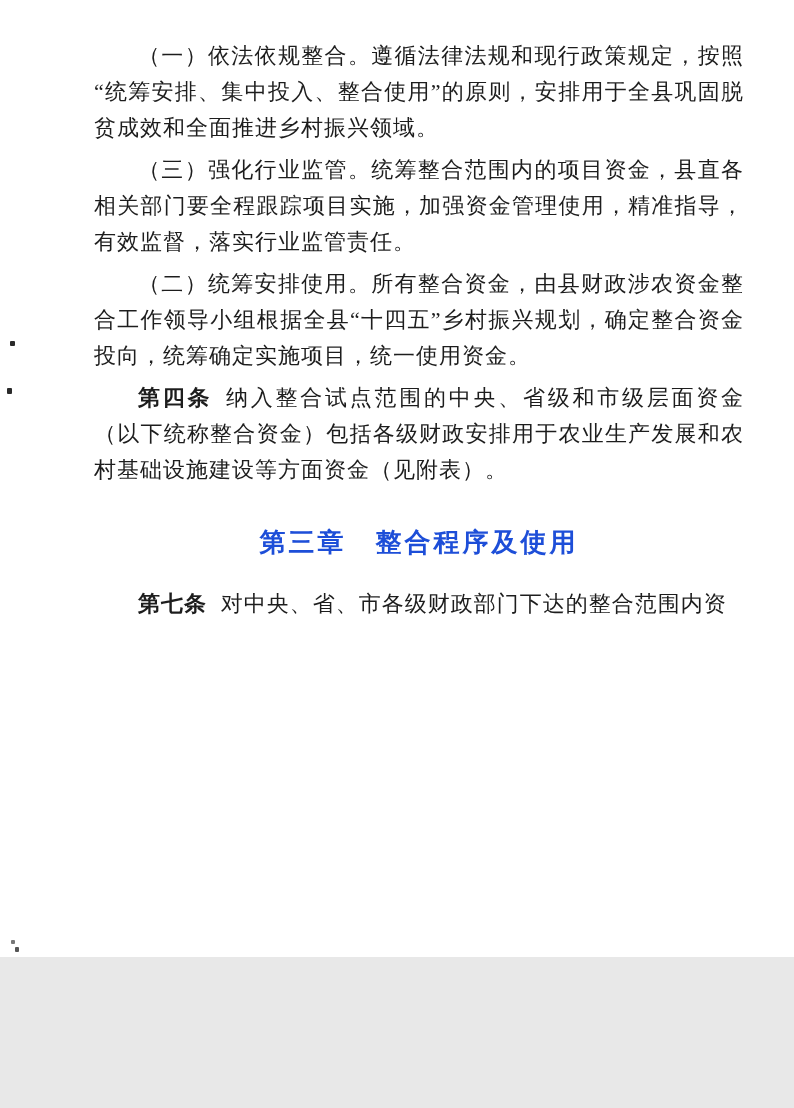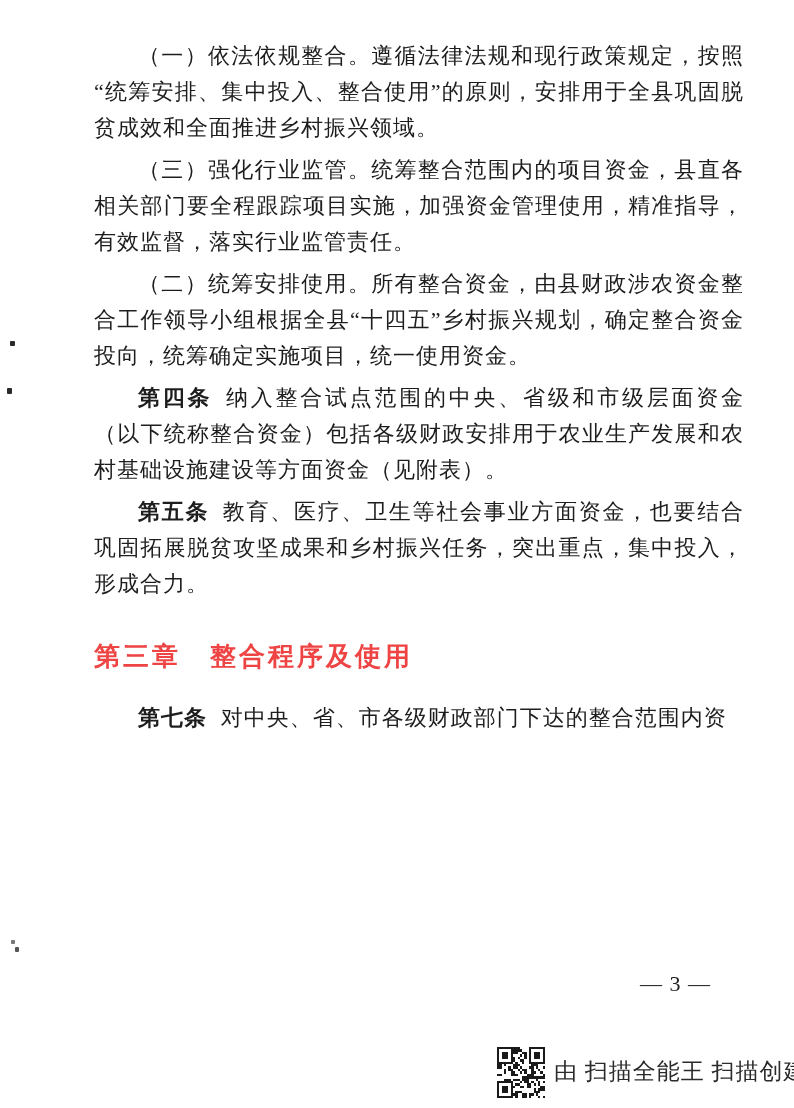--- a/index.html
+++ b/index.html
@@ -1,19 +1,19 @@
 <!DOCTYPE html>
 <html lang="zh"><head>
 <meta charset="utf-8">
 <title>Scanned Document Page</title>
 <style>
   html,body{margin:0;padding:0;background:#e8e8e8;}
   .page{
     position:relative;
-    width:794px;height:1108px;
+    width:794px;height:957px;
     margin:0 auto;
     background:#ffffff;
     overflow:hidden;
     font-family:"Liberation Serif","DejaVu Serif",serif;
     color:#1d1d1d;
   }
   .content{
     position:absolute;
     left:94px;top:38px;width:650px;
   }
@@ -29,24 +29,24 @@
   p.para.last{margin-top:26px;font-family:Liberation Mono, monospace;}
   .lead{
     font-weight:bold;
     margin-right:0.62em;
   }
   .lead:empty{margin-right:0;}
   h2.chapter{
     margin:34px 0 4px 0;
     font-size:26px;
     line-height:40px;
-    text-align:left;
+    text-align:center;
     font-weight:bold;
     letter-spacing:3px;
-    color:#ef4444;
+    color:#1d4ed8;
     font-family:"Liberation Sans","DejaVu Sans",sans-serif;
   }
   .page-number{
     position:absolute;
     left:640px;top:970px;
     font-size:22px;
     line-height:28px;
     letter-spacing:1px;
     color:#222;
   }
@@ -78,21 +78,20 @@
   <div class="content">
 
     <p class="para"><b class="lead"></b><span>（一）依法依规整合。遵循法律法规和现行政策规定，按照“统筹安排、集中投入、整合使用”的原则，安排用于全县巩固脱贫成效和全面推进乡村振兴领域。</span></p>
 
     <p class="para"><b class="lead"></b><span>（三）强化行业监管。统筹整合范围内的项目资金，县直各相关部门要全程跟踪项目实施，加强资金管理使用，精准指导，有效监督，落实行业监管责任。</span></p>
 
     <p class="para"><b class="lead"></b><span>（二）统筹安排使用。所有整合资金，由县财政涉农资金整合工作领导小组根据全县“十四五”乡村振兴规划，确定整合资金投向，统筹确定实施项目，统一使用资金。</span></p>
 
     <p class="para"><b class="lead">第四条</b><span>纳入整合试点范围的中央、省级和市级层面资金（以下统称整合资金）包括各级财政安排用于农业生产发展和农村基础设施建设等方面资金（见附表）。</span></p>
 
-    <p class="para"><b class="lead">第五条</b><span>教育、医疗、卫生等社会事业方面资金，也要结合巩固拓展脱贫攻坚成果和乡村振兴任务，突出重点，集中投入，形成合力。</span></p>
 
     <h2 class="chapter">第三章　整合程序及使用</h2>
 
 
     <p class="para last"><b class="lead">第七条</b><span>对中央、省、市各级财政部门下达的整合范围内资</span></p>
 
   </div>
 
   <div class="page-number">— 3 —</div>
 

